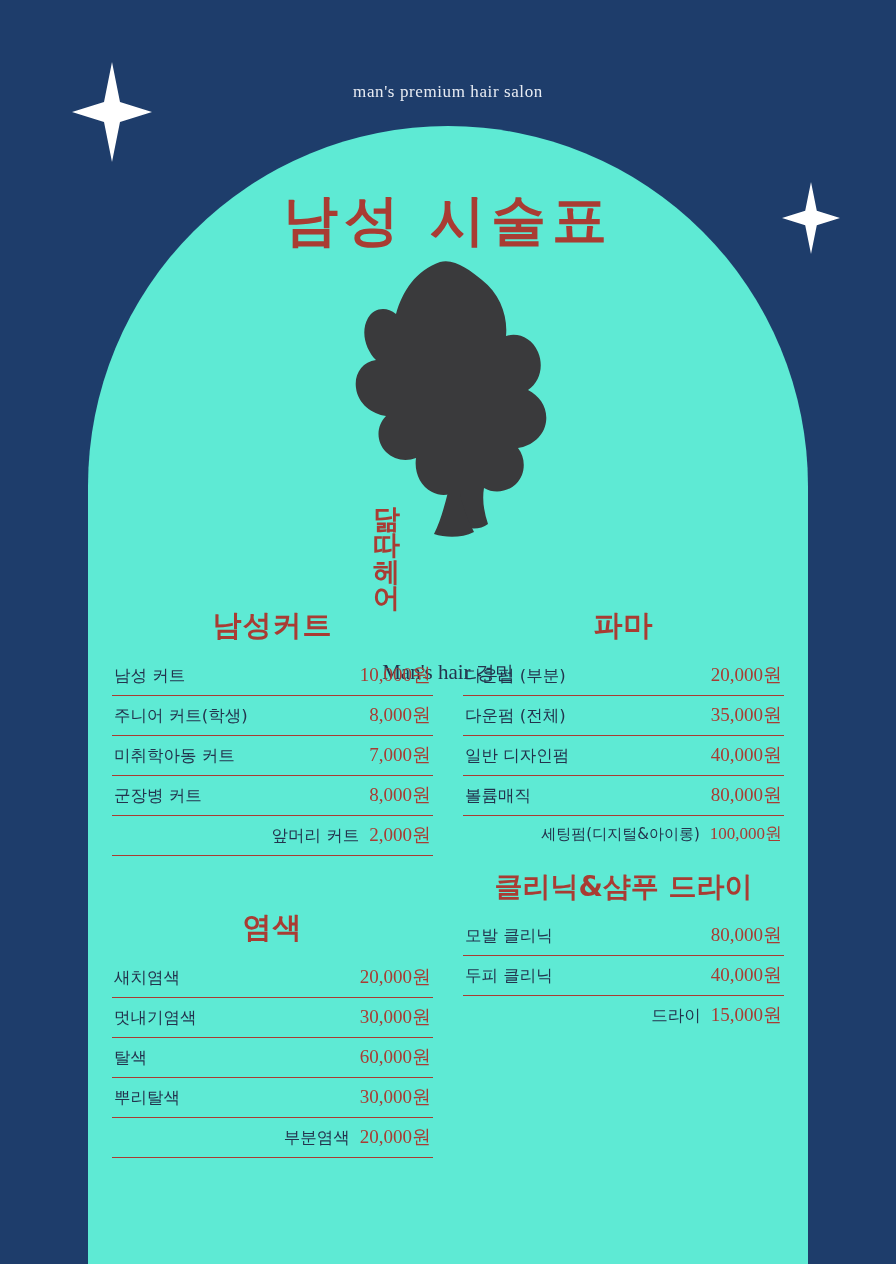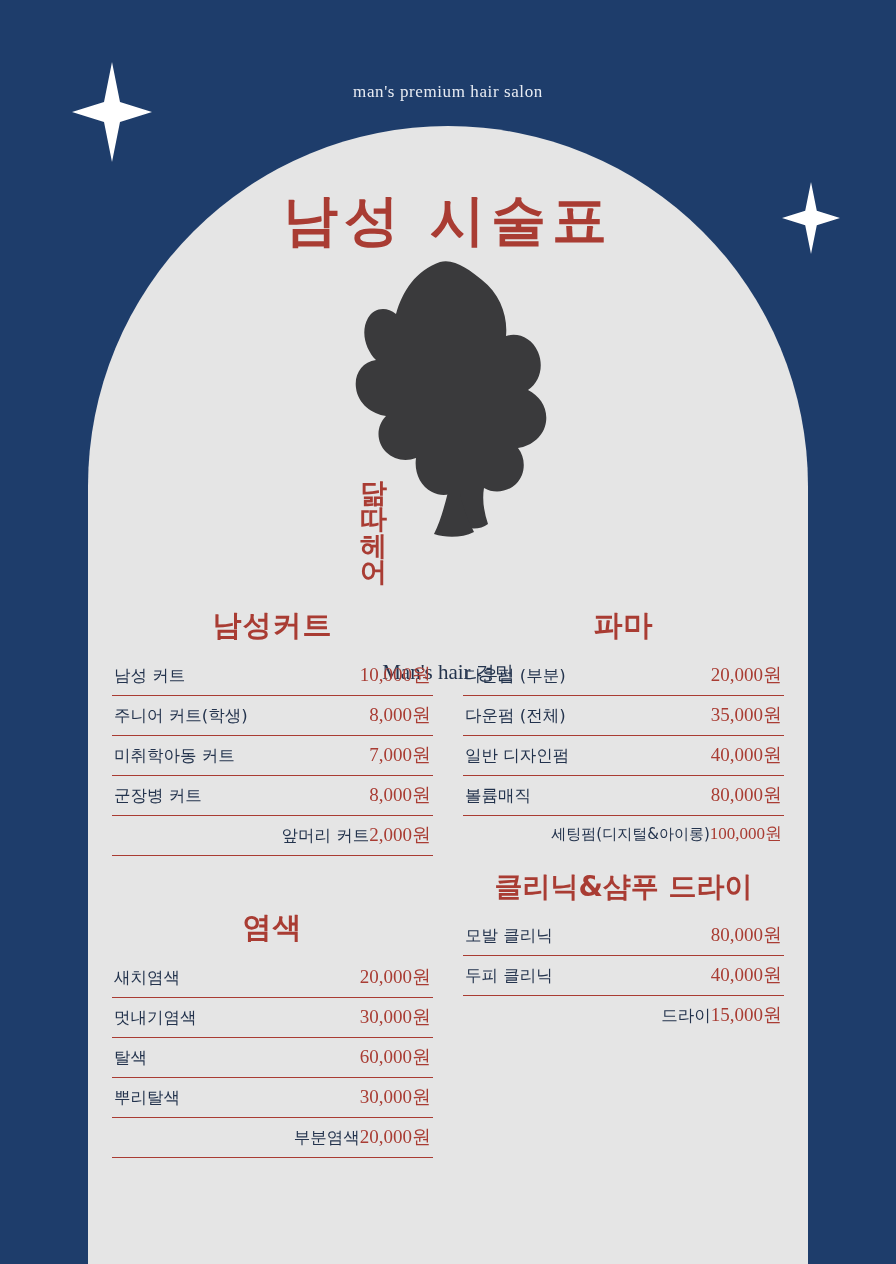--- a/index.html
+++ b/index.html
@@ -45,21 +45,21 @@
     letter-spacing: 0.6px;
   }
 
   
   .card {
     position: absolute;
     left: 88px;
     top: 126px;
     width: 720px;
     height: 1138px;
-    background: #e5e5e5;
+    background: #5eead4;
     border-radius: 360px 360px 0 0;
     overflow: hidden;
   }
 
   .title {
     position: absolute;
     top: 58px;
     left: 0;
     width: 100%;
     text-align: center;
@@ -80,27 +80,27 @@
   }
   .logo-svg {
     position: absolute;
     left: 50%;
     transform: translateX(-50%);
     top: 0;
   }
   .logo-vert-text {
     position: absolute;
     left: 272px;
-    top: 224px;
+    top: 250px;
     width: 40px;
     color: #a93c33;
     font-size: 27px;
     font-weight: bold;
     line-height: 0.98;
-    text-align: left;
+    text-align: right;
     font-family: "DejaVu Sans", sans-serif;
     z-index: 3;
   }
   .logo-sub {
     position: absolute;
     top: 404px;
     left: 0;
     width: 100%;
     text-align: center;
     color: #24344d;
@@ -138,21 +138,21 @@
     letter-spacing: 1px;
   }
   .section-title.wide { font-size: 28px; letter-spacing: 0px; }
   .rows { display: block; }
   .row {
     display: flex;
     align-items: baseline;
     justify-content: space-between;
     border-bottom: 1.5px solid #a93c33;
     padding: 6px 2px 7px 2px;
-    gap: 0;
+    gap: 10px;
   }
   .row:last-child { border-bottom: 1.5px solid #a93c33; justify-content: flex-end; }
   .row.no-line { border-bottom: none; }
   .item {
     color: #23334d;
     font-size: 16.5px;
     font-family: "DejaVu Sans", sans-serif;
     white-space: nowrap;
   }
   .item.sm { font-size: 15px; }

